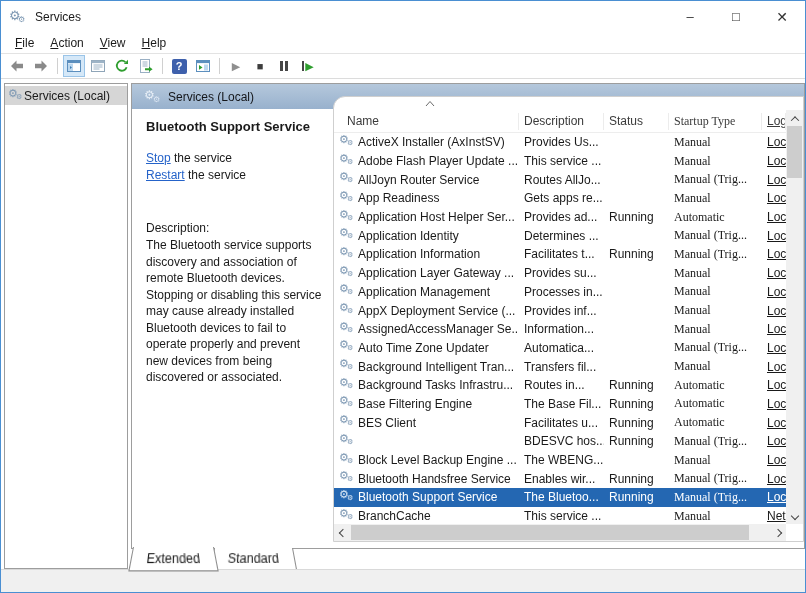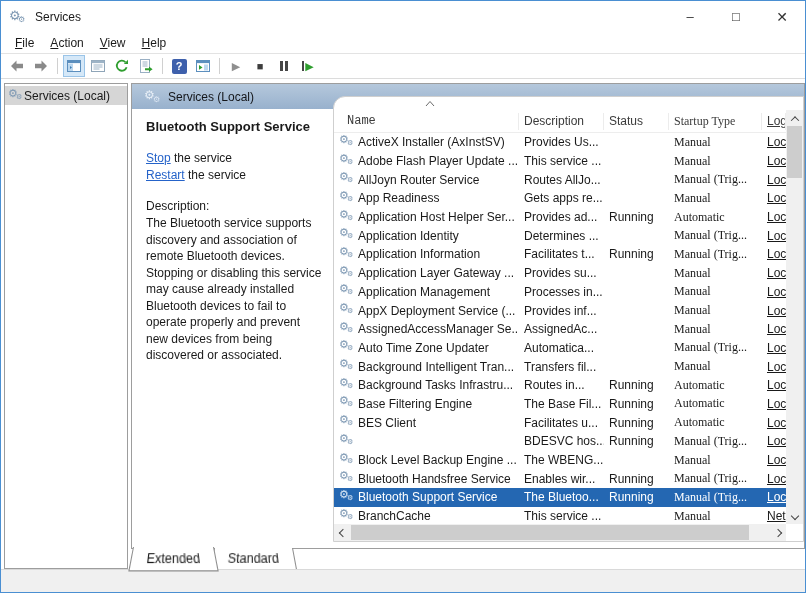--- a/index.html
+++ b/index.html
@@ -46,40 +46,40 @@
   .right-panel { position:absolute; left:130px; top:82px; width:674px; height:466px; border:1px solid #9d9d9d; background:#fff; }
   .blue-header { position:absolute; left:0; top:0; right:0; height:25px; background:linear-gradient(#b5c8dc,#98b1cd); display:flex; align-items:center; padding-left:12px; z-index:1; }
   .bh-gear { position:relative; width:18px; height:16px; }
   .bh-gear .g1 { position:absolute; left:0; top:-1px; font-size:12px; color:#e7eef6; }
   .bh-gear .g2 { position:absolute; left:9px; top:6px; font-size:8px; color:#dce6f2; }
   .bh-label { margin-left:6px; font-size:12px; color:#14161a; }
 
   
   .info-pane { position:absolute; left:0; top:25px; width:202px; bottom:0; padding:10px 12px 0 14px; background:#fff; }
   .svc-title { font-size:13px; font-weight:bold; margin-bottom:16px; }
-  .svc-links { line-height:17px; margin-bottom:14px; }
+  .svc-links { line-height:17px; margin-bottom:36px; }
   .link { color:#2563c9; text-decoration:underline; cursor:pointer; }
   .desc-label { margin-bottom:0; line-height:17px; }
   .desc-text { line-height:16.5px; }
 
   
   .list-pane { position:absolute; left:201px; top:12px; right:0; bottom:6px; background:#fff; border:1px solid #cfcfcf; border-top-left-radius:12px; z-index:2; }
   .sort-chev { position:absolute; top:3px; left:90px; }
   .col-headers { position:absolute; top:13px; left:0; right:17px; height:23px; display:flex; align-items:center; border-bottom:1px solid #ededed; }
   .hcell { font-size:12px; color:#3b3b3b; white-space:nowrap; overflow:hidden; border-right:1px solid #ececec; height:17px; line-height:17px; }
   .rows { position:absolute; top:36px; left:0; right:17px; bottom:17px; overflow:hidden; }
   .trow { height:18.7px; display:flex; align-items:center; }
   .trow.sel { background:#2467b2; color:#fff; }
   .cell { white-space:nowrap; overflow:hidden; }
   .c-name   { width:185px; padding-left:5px; display:flex; align-items:center; }
   .c-desc   { width:85px; padding-left:5px; }
   .c-status { width:65px; padding-left:5px; }
   .c-startup{ width:93px; padding-left:5px;font-family:Liberation Serif, serif; }
   .c-logon  { flex:1; padding-left:5px;text-decoration:underline; }
-  .hcell.c-name { padding-left:13px;font-family:Liberation Mono, monospace; }
+  .hcell.c-name { padding-left:13px; }
   .gear { position:relative; width:16px; height:15px; flex:none; margin-right:3px; }
   .gear .g1 { position:absolute; left:0; top:-2px; font-size:11px; color:#7d98b3; }
   .gear .g2 { position:absolute; left:8px; top:4px; font-size:7px; color:#7d98b3; }
   .sel .gear .g1, .sel .gear .g2 { color:#d9e6f4; }
 
   
   .vscroll { position:absolute; top:13px; right:0; width:17px; bottom:17px; background:#f0f0f0; }
   .hscroll { position:absolute; left:0; right:17px; bottom:0; height:17px; background:#f0f0f0; display:flex; align-items:center; }
   .sb-btn { width:17px; height:17px; display:flex; align-items:center; justify-content:center; flex:none; }
   .chev { width:6px; height:6px; border-left:1px solid #444; border-top:1px solid #444; display:inline-block; }
@@ -376,21 +376,21 @@
             <span class="cell c-logon">Loc</span>
           </div>
           <div class="trow">
             <span class="cell c-name">
               <span class="gear">
                 <span class="g1">⚙</span>
                 <span class="g2">⚙</span>
               </span>
               <span>AssignedAccessManager Se...</span>
             </span>
-            <span class="cell c-desc">AssignedAc...</span>
+            <span class="cell c-desc">Information...</span>
             <span class="cell c-status"></span>
             <span class="cell c-startup">Manual</span>
             <span class="cell c-logon">Loc</span>
           </div>
           <div class="trow">
             <span class="cell c-name">
               <span class="gear">
                 <span class="g1">⚙</span>
                 <span class="g2">⚙</span>
               </span>

